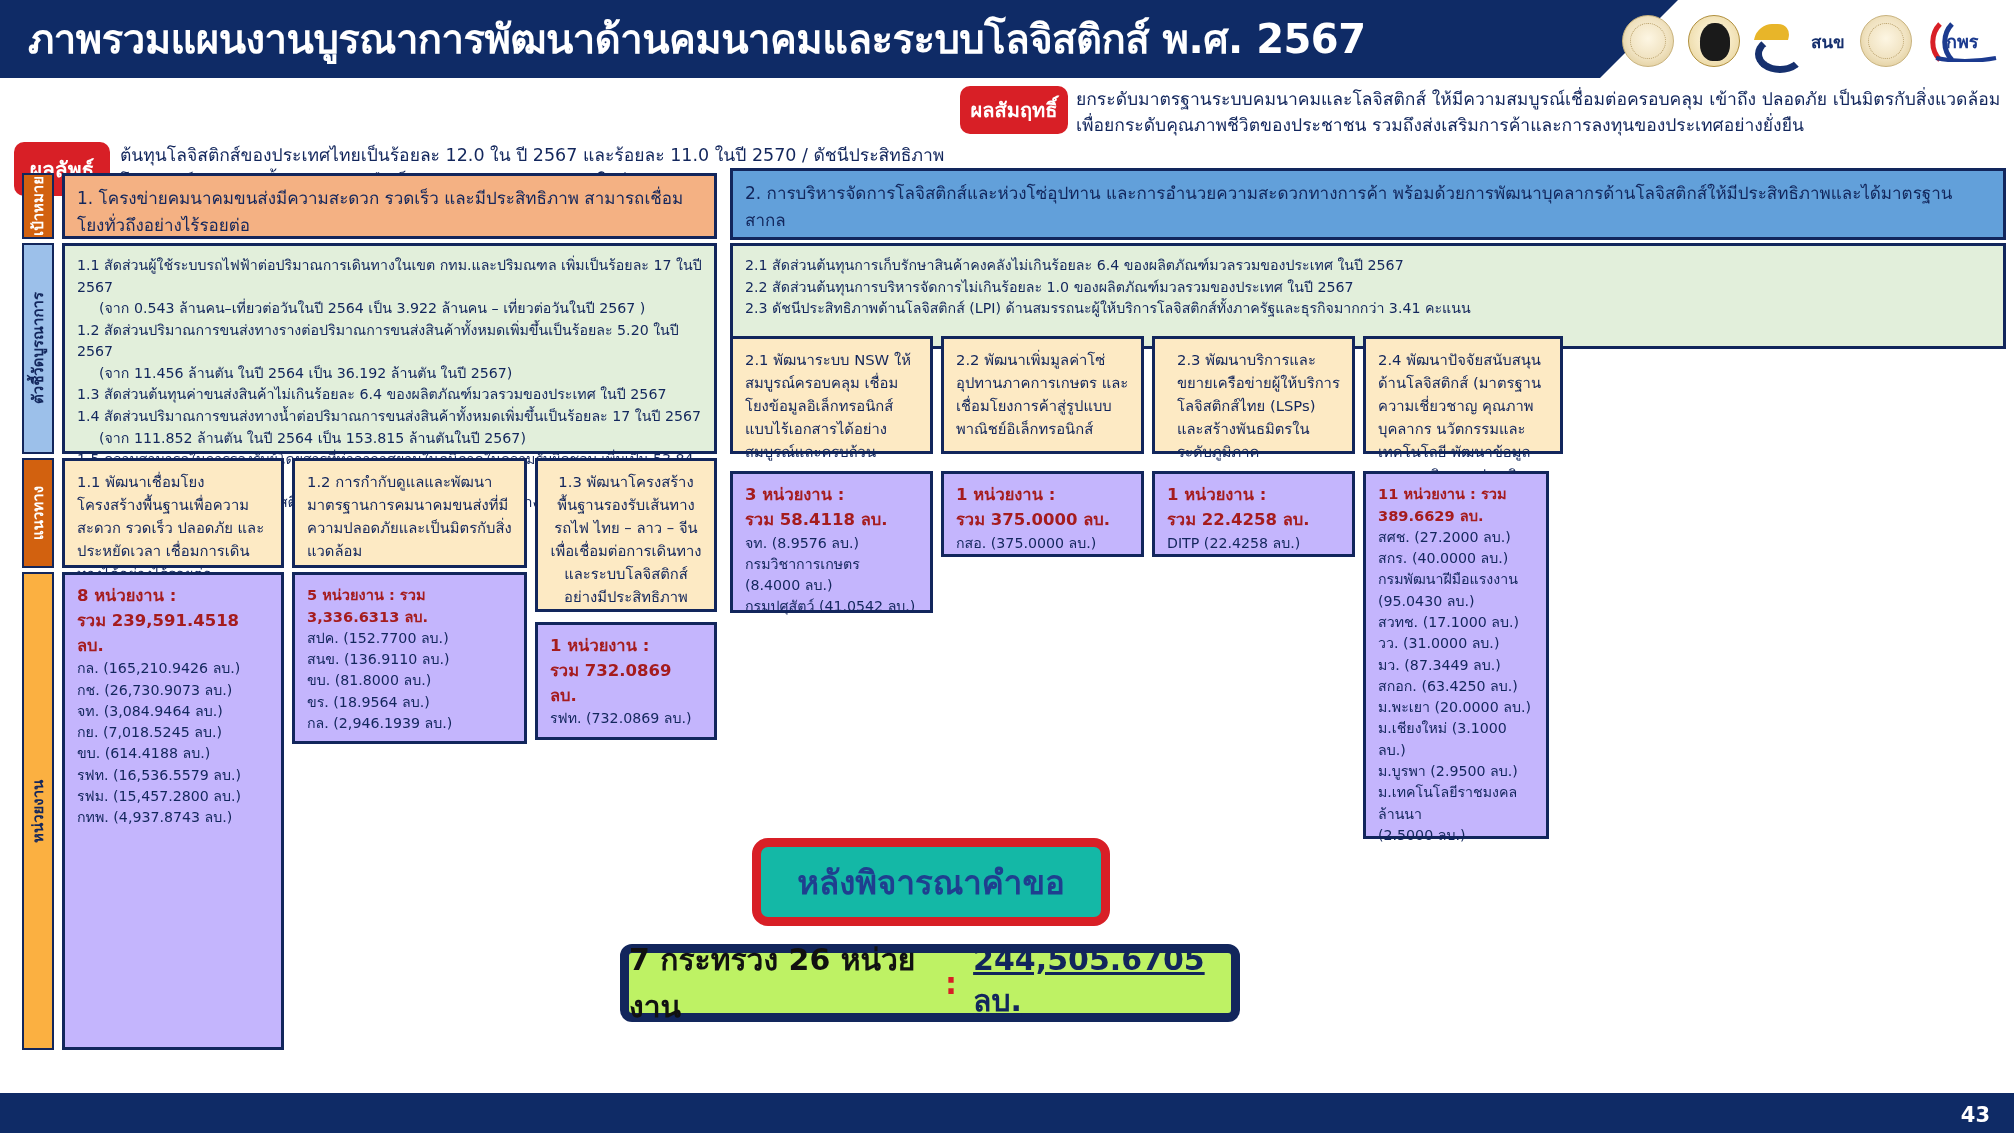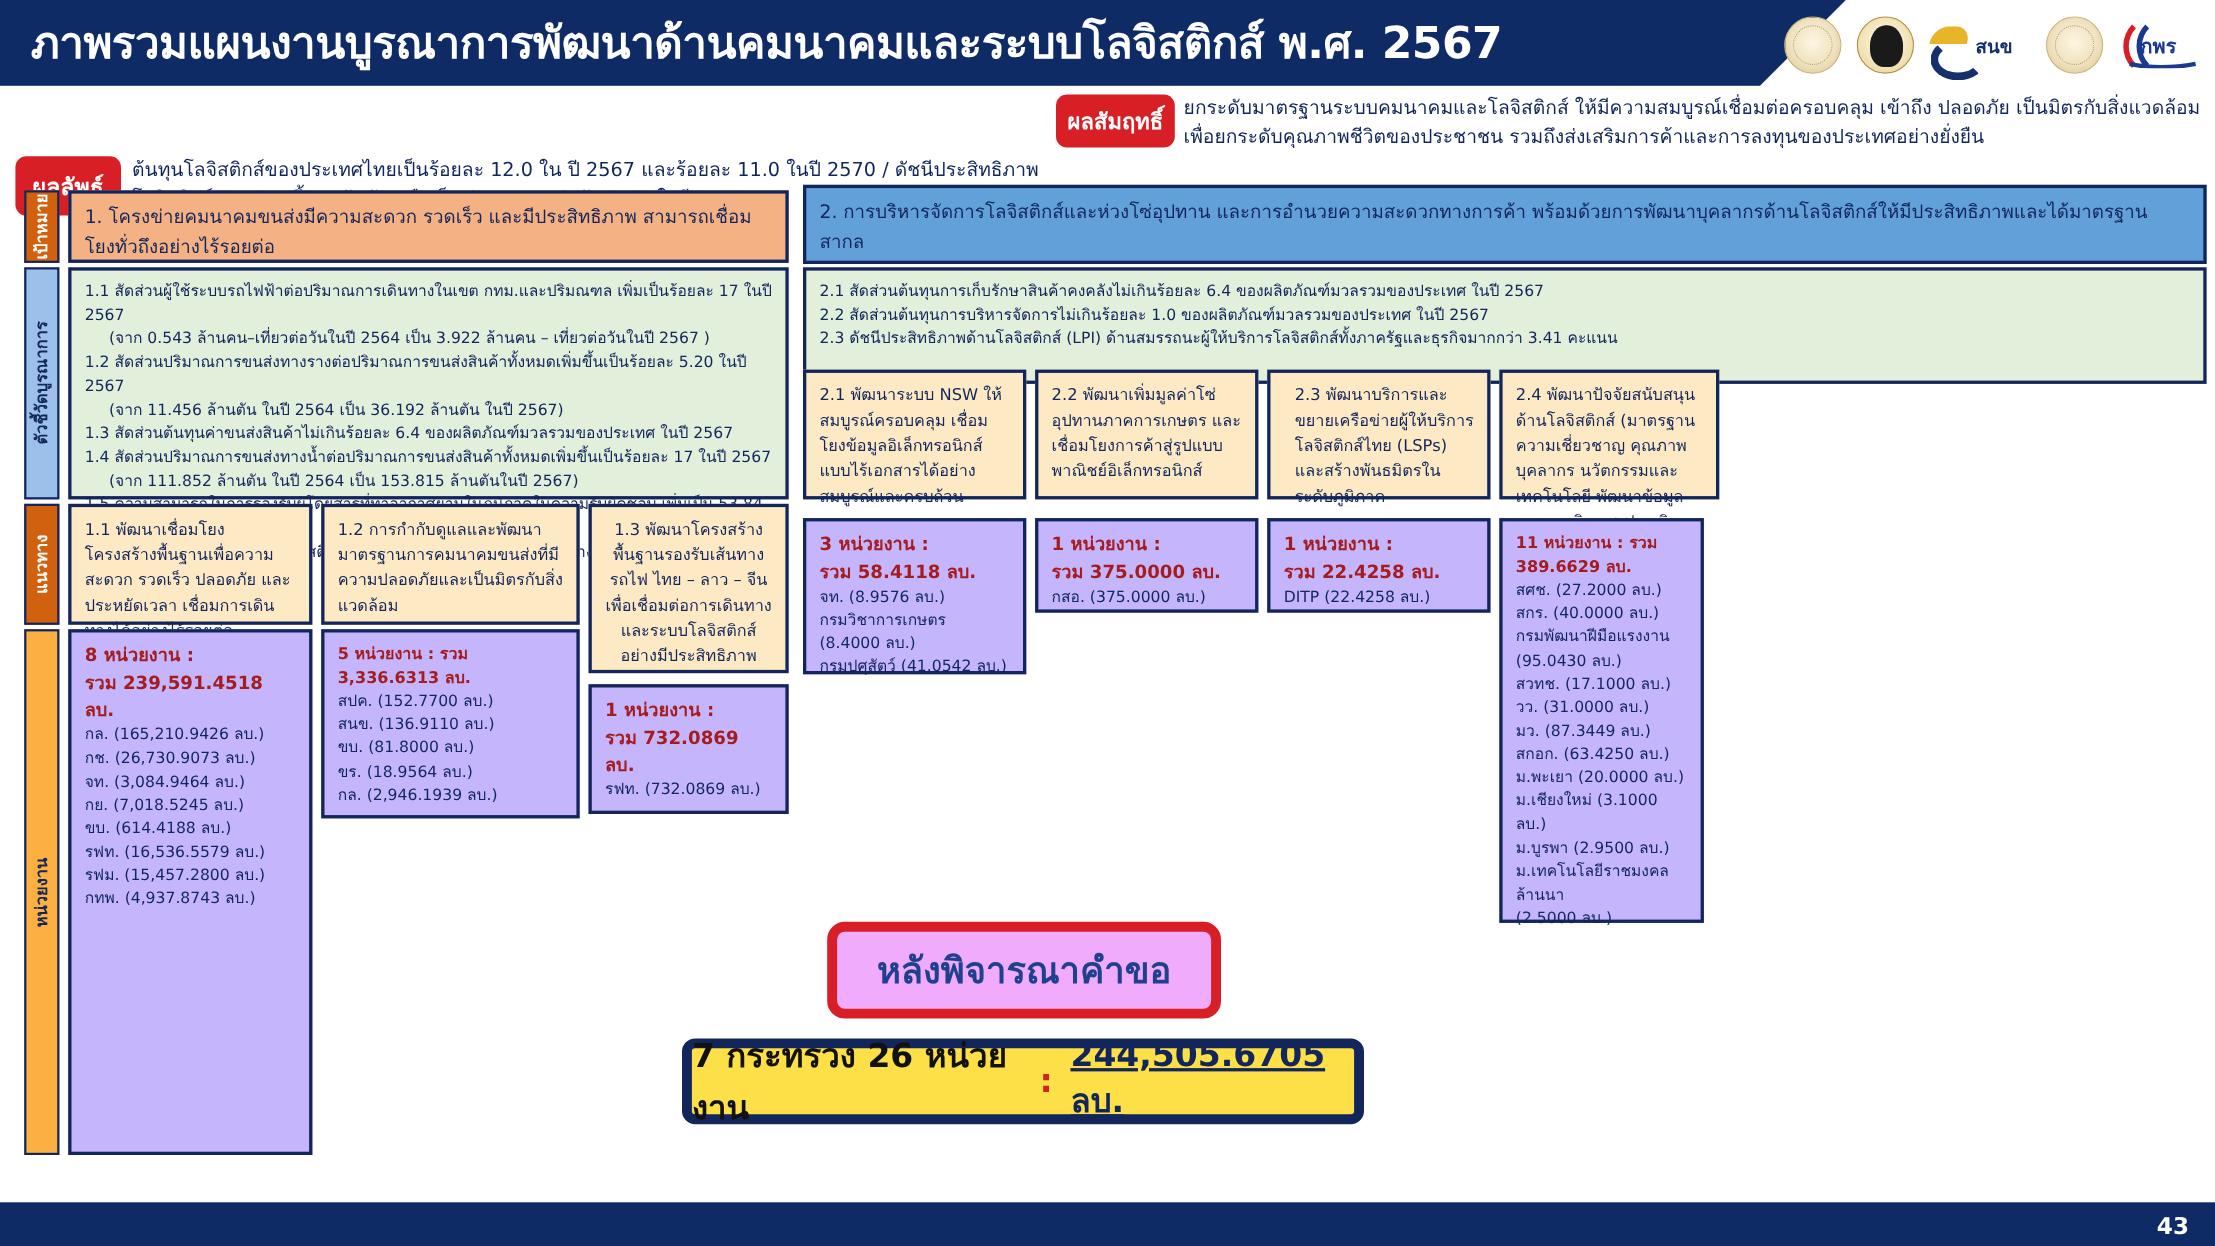--- a/index.html
+++ b/index.html
@@ -46,21 +46,21 @@
   .logo-garuda{
     border-radius:50%;
     background:radial-gradient(circle at 50% 45%, #fffbe8 0%, #f6e9c4 45%, #e5cf94 100%);
     border:1px solid #b08f3c;
   }
   .logo-garuda::after{
     content:""; position:absolute; left:11px; top:7px; width:30px; height:38px;
     border-radius:48% 48% 42% 42%;
     background:#1a1a1a;
   }
-  .logo-snb{ width:92px; display:flex; align-items:center; }
+  .logo-snb{ width:92px; display:flex; align-items:center;gap:15px; }
   .snb-mark{
     width:40px;height:40px;position:relative;
   }
   .snb-mark::before{
     content:""; position:absolute; left:2px; top:3px; width:34px; height:16px;
     background:#e8b529; border-radius:14px 14px 0 0;
     transform:skewX(-14deg);
   }
   .snb-mark::after{
     content:""; position:absolute; left:1px; top:14px; width:36px; height:24px;
@@ -133,27 +133,27 @@
   .g2{ left:292px; top:572px; width:235px; height:172px; }
   .g3{ left:535px; top:622px; width:182px; height:118px; }
   .g4{ left:730px; top:471px; width:203px; height:142px; }
   .g5{ left:941px; top:471px; width:203px; height:86px; }
   .g6{ left:1152px; top:471px; width:203px; height:86px; }
   .g7{ left:1363px; top:471px; width:186px; height:368px; }
 
   
   .callout-red{
     position:absolute; left:752px; top:838px; width:358px; height:88px;
-    border:9px solid #d81f26; border-radius:16px; background:#f0abfc;
+    border:9px solid #d81f26; border-radius:16px; background:#14b8a6;
     display:flex; align-items:center; justify-content:center;
     color:#1f3f8f; font-size:33px; font-weight:bold;
   }
   .callout-navy{
     position:absolute; left:620px; top:944px; width:620px; height:78px;
-    border:9px solid #12265c; border-radius:12px; background:#fde047;
+    border:9px solid #12265c; border-radius:12px; background:#bef264;
     display:flex; align-items:center; justify-content:center; gap:16px;
     font-size:30px; font-weight:bold;
   }
   .callout-navy .lbl{ color:#111111; }
   .callout-navy .colon{ color:#d81f26; }
   .callout-navy .val{ color:#12265c; text-decoration:underline; }
 
   
   .footer{
     position:absolute; left:0; bottom:0; width:2014px; height:40px;

